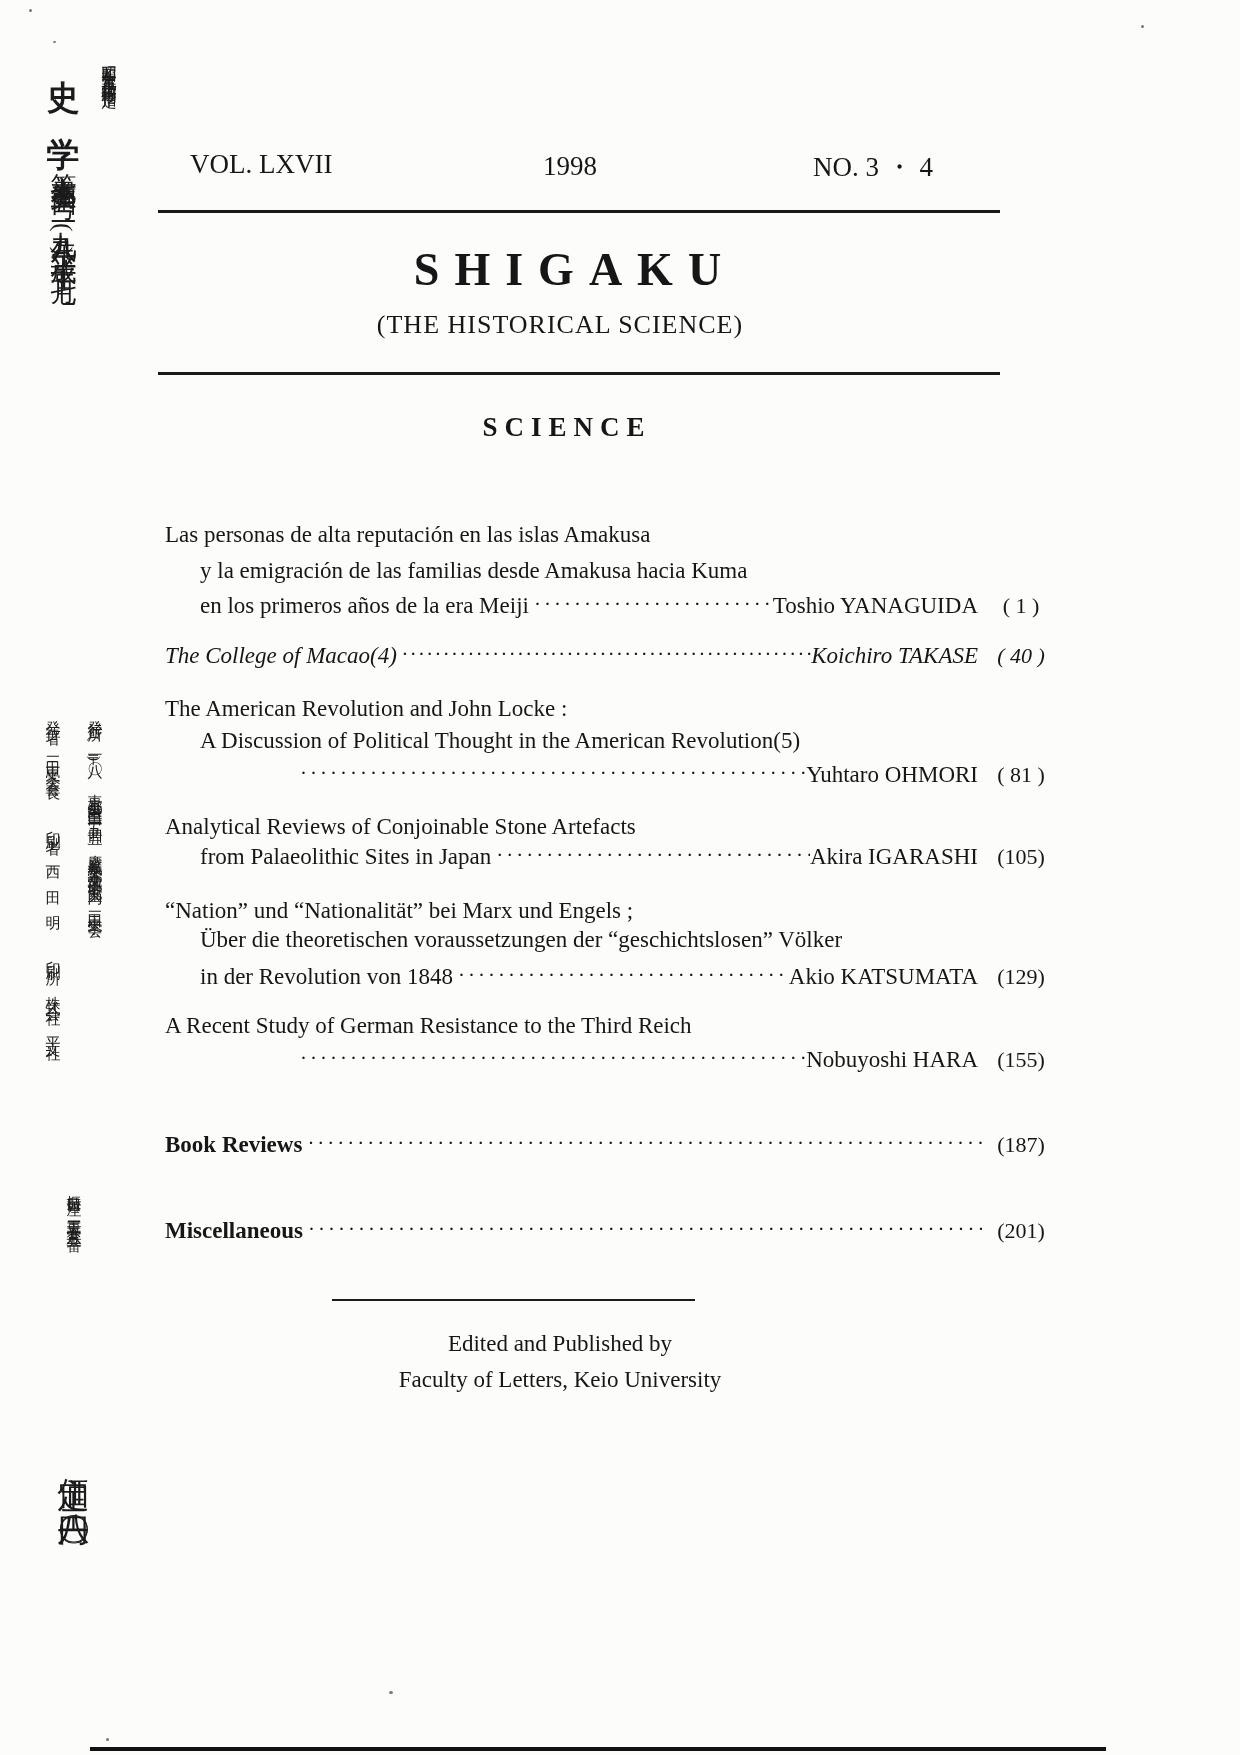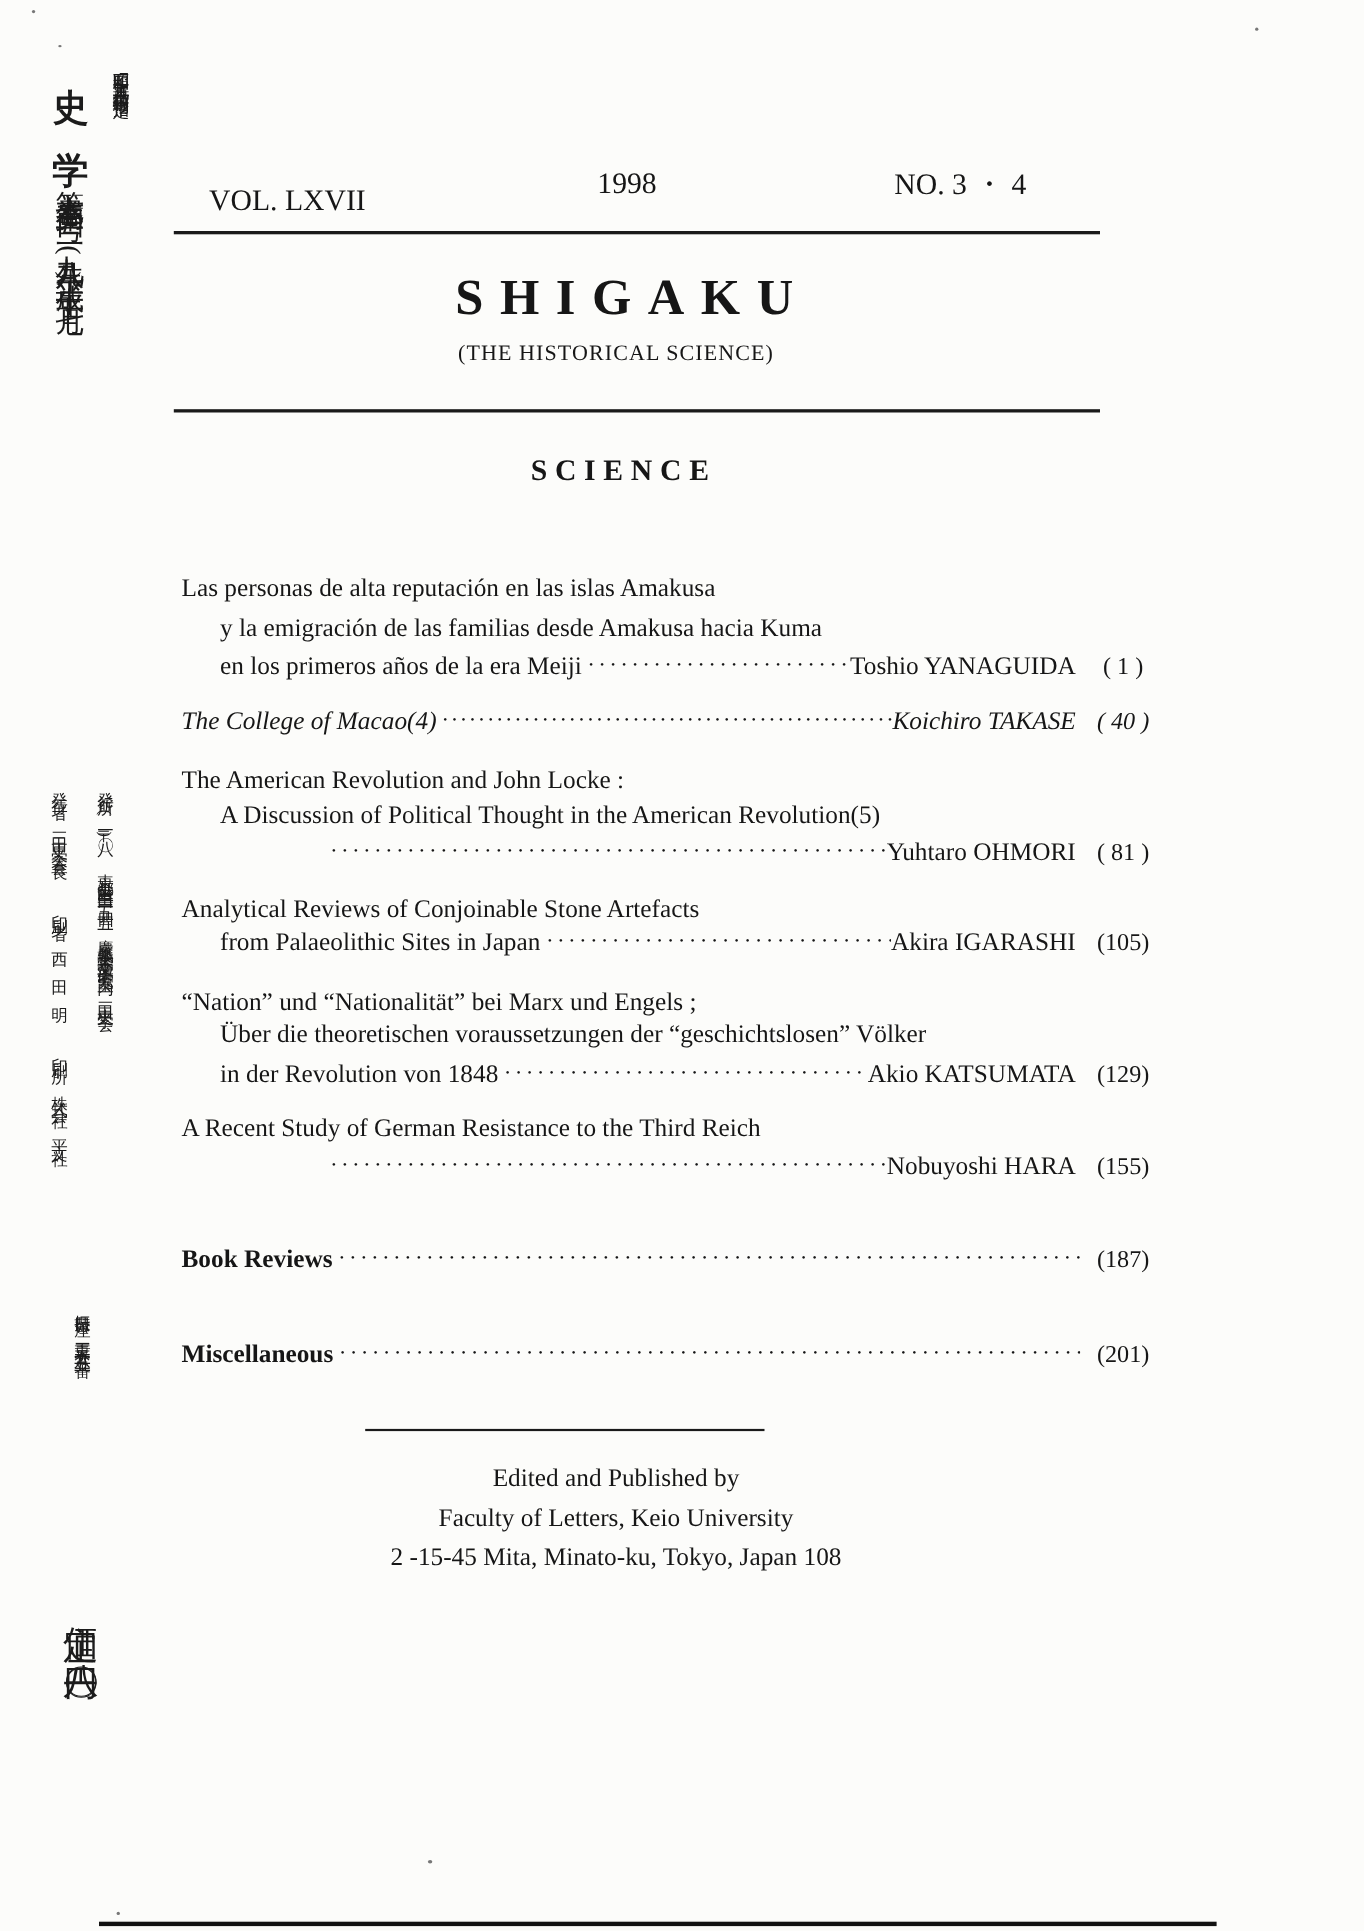--- a/index.html
+++ b/index.html
@@ -16,21 +16,21 @@
   .jv{font-size:26px;letter-spacing:3px;}
   .office{left:85px;top:709px;font-size:15px;letter-spacing:3px;}
   .postal{left:64px;top:1183px;font-size:15px;letter-spacing:2px;}
   .issuer{left:43px;top:709px;font-size:15px;letter-spacing:5px;}
   .price{left:52px;top:1452px;font-size:32px;letter-spacing:1px;}
   
   .hl{position:absolute;font-size:27px;white-space:nowrap;}
   .rule{position:absolute;height:3px;background:#1a1a1a;}
   .cw{position:absolute;left:140px;width:840px;text-align:center;white-space:nowrap;}
   .shigaku{font-size:46px;font-weight:bold;letter-spacing:15px;padding-left:15px;}
-  .subtitle{font-size:20px;letter-spacing:1px;}
+  .subtitle{font-size:26px;letter-spacing:1px;}
   .contents{font-size:27px;font-weight:bold;letter-spacing:7px;padding-left:7px;}
   
   .line{position:absolute;left:165px;width:895px;font-size:23px;white-space:nowrap;}
   .row{position:absolute;left:165px;width:895px;display:flex;align-items:baseline;font-size:23px;}
   .i1{padding-left:35px;}
   .lead0{margin-left:130px;}
   .txt{flex:none;}
   .leader{flex:1 1 auto;overflow:hidden;white-space:nowrap;letter-spacing:3px;font-size:21px;padding:0 5px;position:relative;top:-2px;}
   .author{flex:none;padding-right:4px;}
   .page{flex:none;width:78px;text-align:center;font-size:22px;}
@@ -50,21 +50,21 @@
 <div class="speck" style="left:389px;top:1691px;width:4px;height:3px;"></div>
 <div class="speck" style="left:106px;top:1738px;width:3px;height:3px;"></div>
 
 <div class="v cert">昭和四十一年九月二十一日学術刊行物指定</div>
 <div class="v titlecol"><span class="jt">史　学</span><span class="jv">　第六七巻第三・四号　一九九八年(平成十年)七月</span></div>
 <div class="v office">発行所　(〒一〇八)　東京都港区三田二ー一五ー四五　慶應義塾大学文学部研究室内　三田史学会</div>
 <div class="v postal">振替口座　東京二ー五八三五一番</div>
 <div class="v issuer">発行者　三田史学会会長　　印刷者　西　田　明　　印刷所　株式会社　平文社</div>
 <div class="v price">定価　二八〇〇円</div>
 
-<div class="hl" style="left:190px;top:149px;margin-top:18px;">VOL. LXVII</div>
+<div class="hl" style="left:190px;top:149px;">VOL. LXVII</div>
 <div class="hl" style="left:543px;top:151px;">1998</div>
 <div class="hl" style="left:813px;top:149px;">NO. 3 ・ 4</div>
 <div class="rule" style="left:158px;top:210px;width:842px;"></div>
 <div class="cw shigaku" style="top:243px;">SHIGAKU</div>
 <div class="cw subtitle" style="top:310px;">(THE HISTORICAL SCIENCE)</div>
 <div class="rule" style="left:158px;top:372px;width:842px;"></div>
 <div class="cw contents" style="top:412px;">SCIENCE</div>
 
 <div class="line" style="top:522px;">Las personas de alta reputación en las islas Amakusa</div>
 <div class="line i1" style="top:558px;">y la emigración de las familias desde Amakusa hacia Kuma</div>
@@ -122,16 +122,15 @@
 <div class="row" style="top:1218px;">
   <span class="seclabel">Miscellaneous</span>
     <span class="leader">··········································································································</span>
     <span class="page">(201)</span>
 </div>
 
 <div class="rule" style="left:332px;top:1299px;width:363px;height:2px;"></div>
 <div class="pub">
   <div>Edited and Published by</div>
   <div>Faculty of Letters, Keio University</div>
-  <div>2 -15-45 Mita, Minato-ku, Tokyo, Japan 108</div>
 </div>
 
 <div class="botline"></div>
 
 </body></html>

